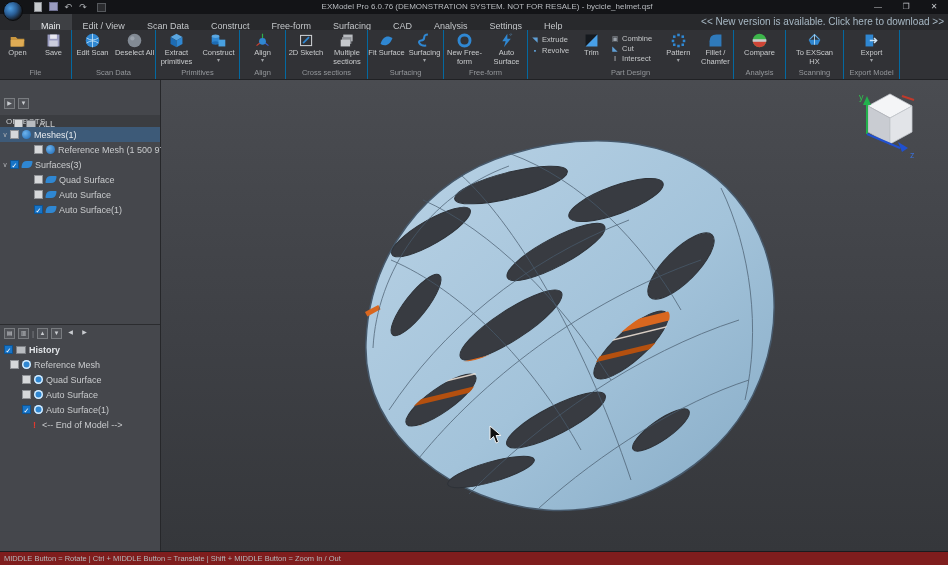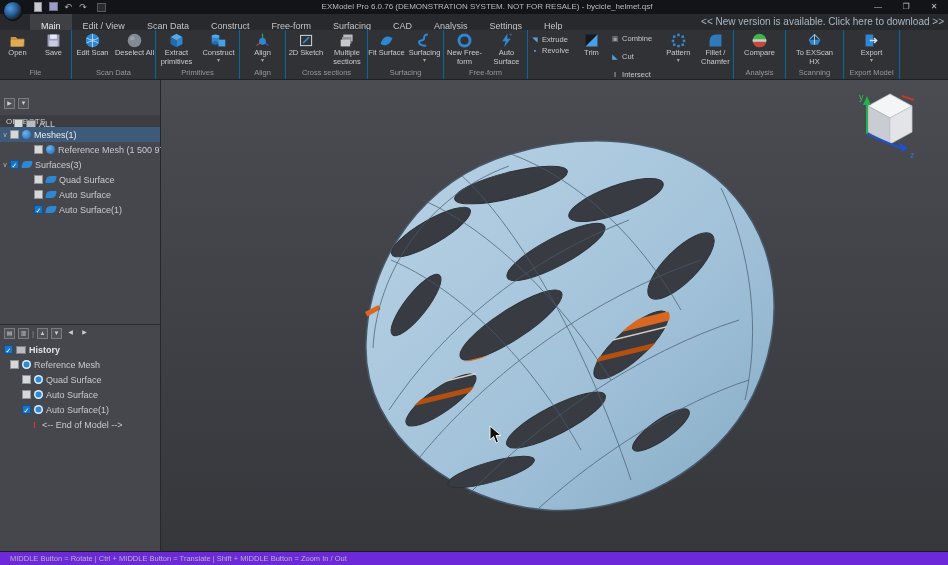--- a/index.html
+++ b/index.html
@@ -77,22 +77,22 @@
   #hist-divider { position:absolute; left:0; top:244px; width:160px; height:1px; background:#2b2c2f; }
 
   
   #viewport { position:absolute; left:161px; top:80px; width:787px; height:471px;
     background:linear-gradient(#4a4c51 0%, #3e4045 55%, #35373b 100%); overflow:hidden; }
   #helmet-svg { position:absolute; left:0; top:0; }
   #navcube { position:absolute; right:26px; top:8px; }
   #cursor { position:absolute; left:328px; top:345px; }
 
   
-  #statusbar { position:absolute; left:0; top:551px; width:948px; height:14px; background:#6d28d9;
-    border-top:1px solid #1a1b1e; font-size:7.5px; line-height:13px; color:#b4b7ba; padding-left:10px; }
+  #statusbar { position:absolute; left:0; top:551px; width:948px; height:14px; background:#7f1d1d;
+    border-top:1px solid #1a1b1e; font-size:7.5px; line-height:13px; color:#b4b7ba; padding-left:4px; }
 </style>
 </head>
 <body>
 
 <div id="app">
 
   <div id="titlebar">
     <div id="app-logo"></div>
     <div class="qa">
       <span class="qa-ic"><span class="qa-page" style="display:inline-block"></span></span>
@@ -279,21 +279,21 @@
             <span>Revolve</span>
           </div>
         </div>
         <div class="rbtn" style="width:32px">
           <svg viewBox="0 0 20 20">
               <polygon points="3,17 17,3 3,3" fill="#15191e"></polygon>
               <polygon points="3,17 17,3 17,17" fill="#48a0e8"></polygon>
             </svg>
           <span>Trim</span>
         </div>
-        <div class="rsmallcol" style="width:52px; gap:9px; padding-top:3px">
+        <div class="rsmallcol" style="width:52px; gap:1px; padding-top:3px">
           <div class="rsmall">
             <span class="sic" style="color:#9aa0a8">▣</span>
             <span>Combine</span>
           </div>
           <div class="rsmall">
             <span class="sic">◣</span>
             <span>Cut</span>
           </div>
           <div class="rsmall">
             <span class="sic" style="color:#c5c7c9">Ⅰ</span>

